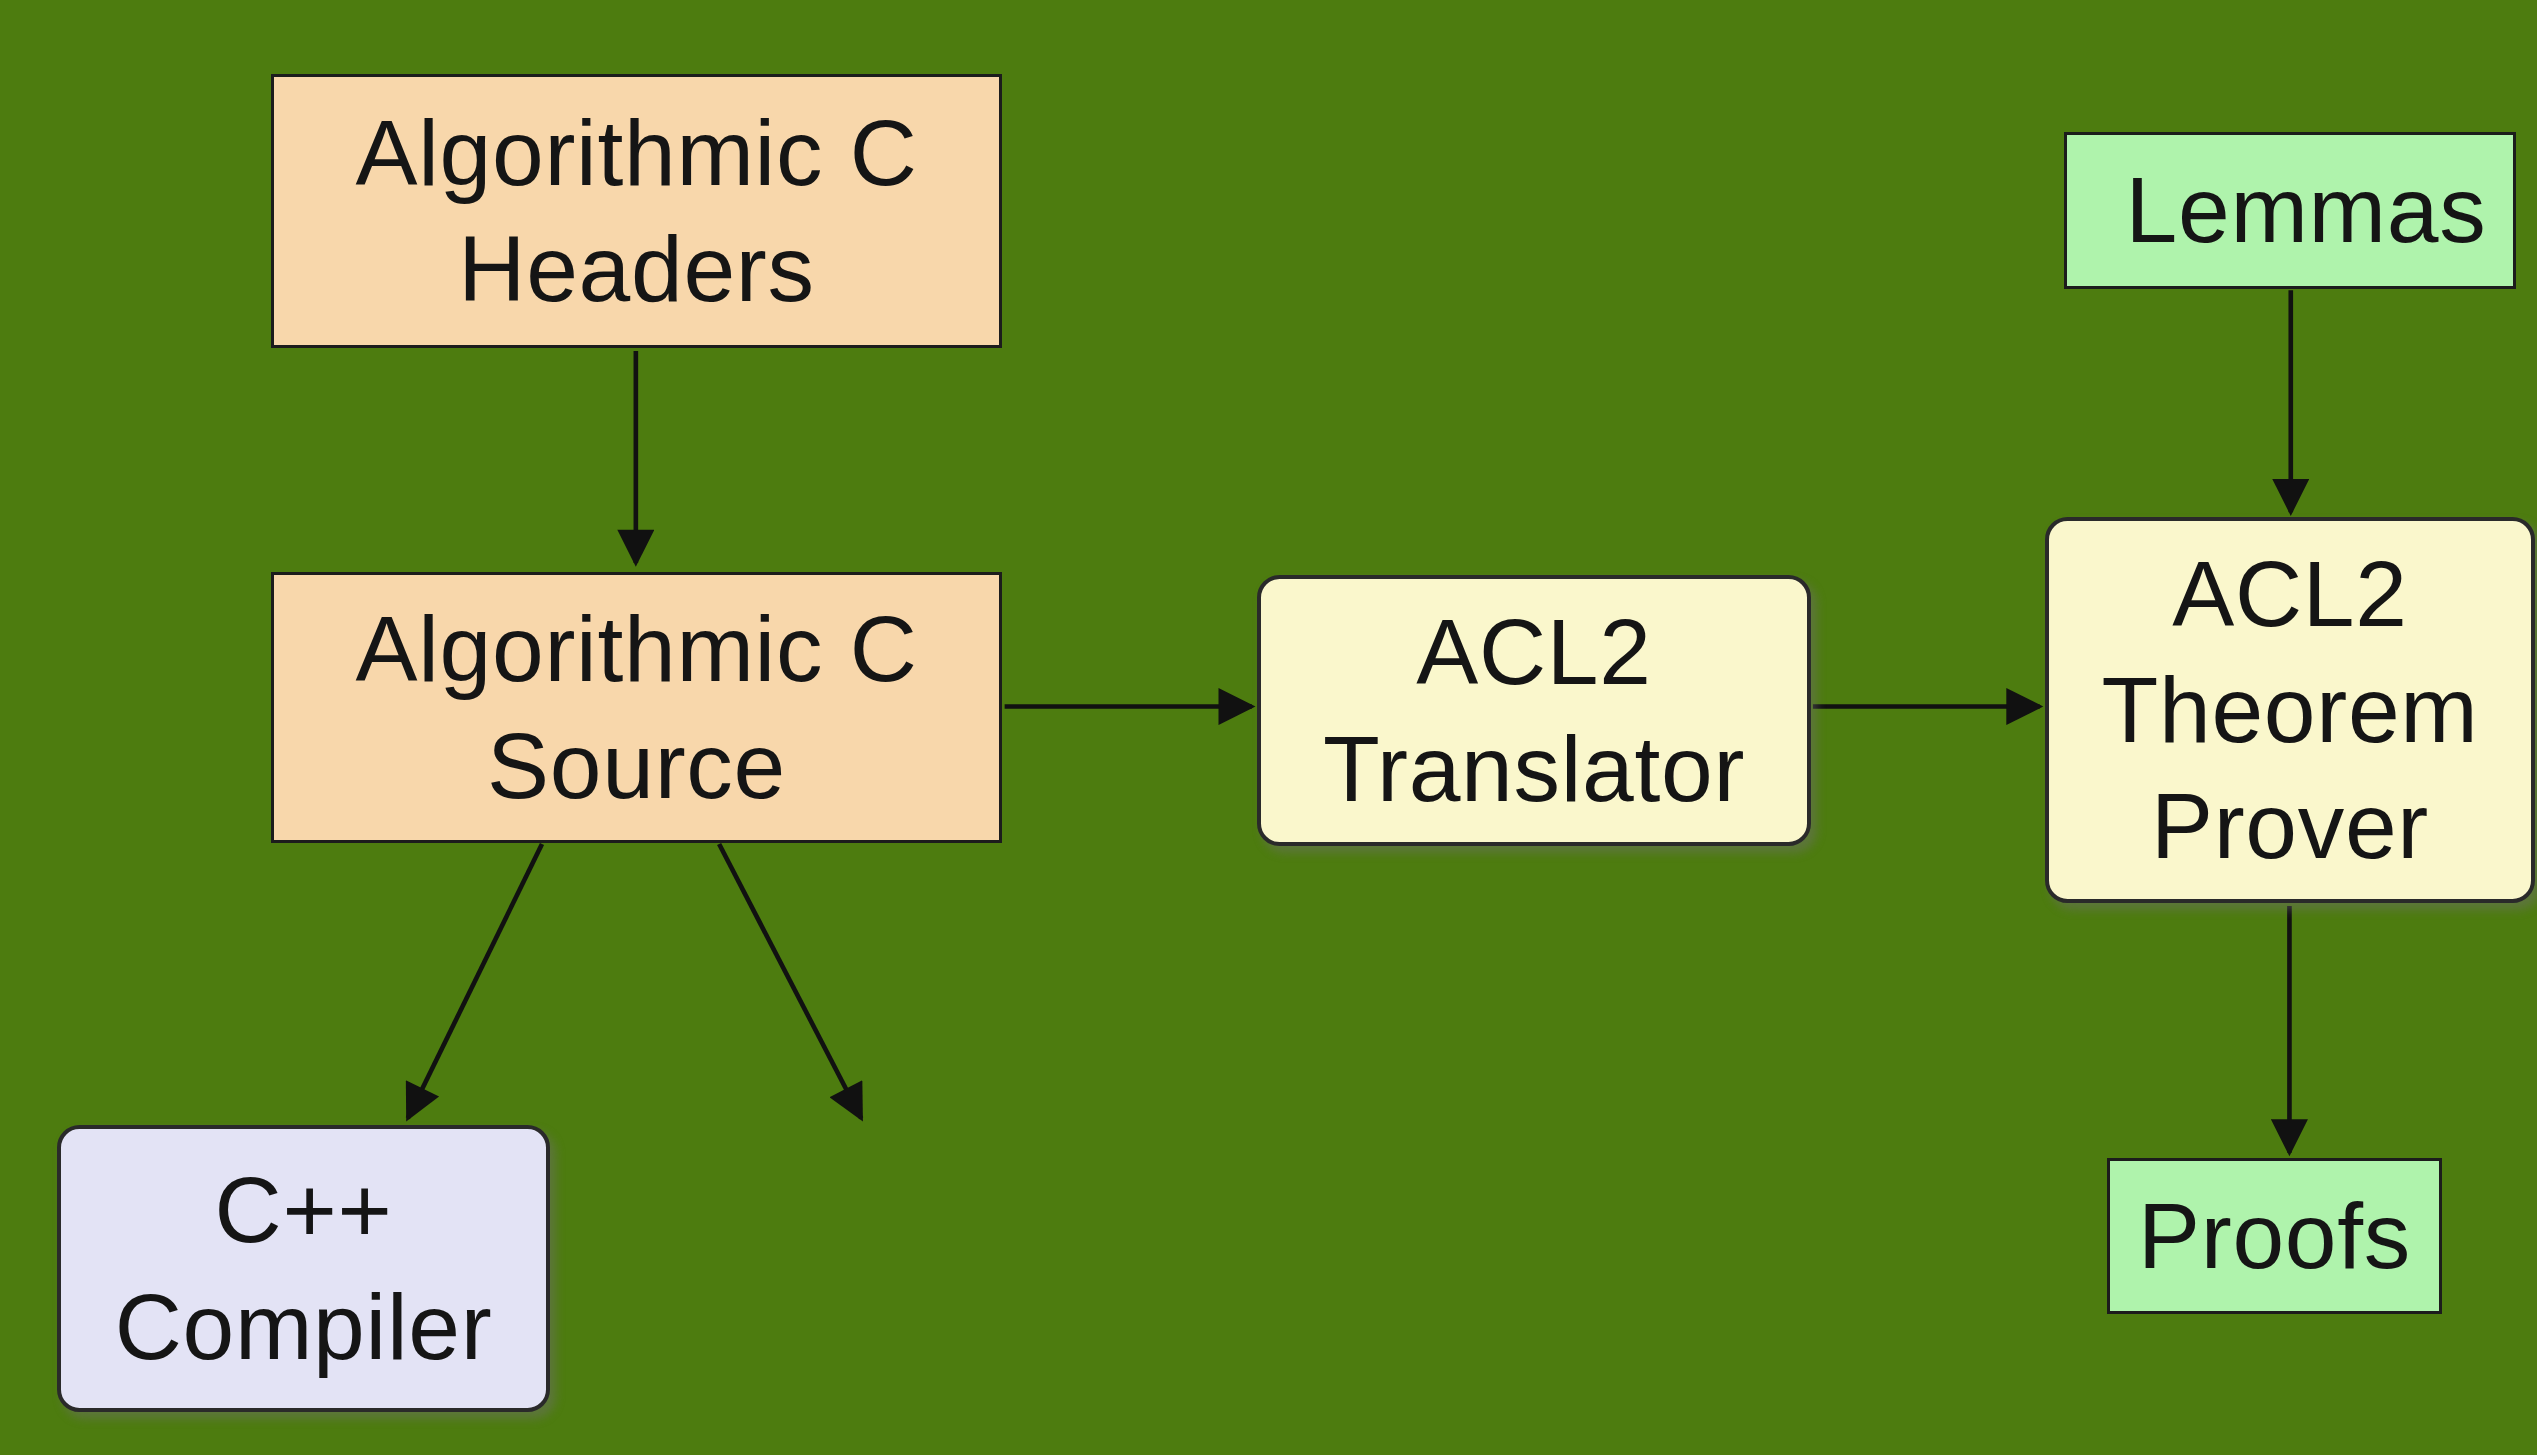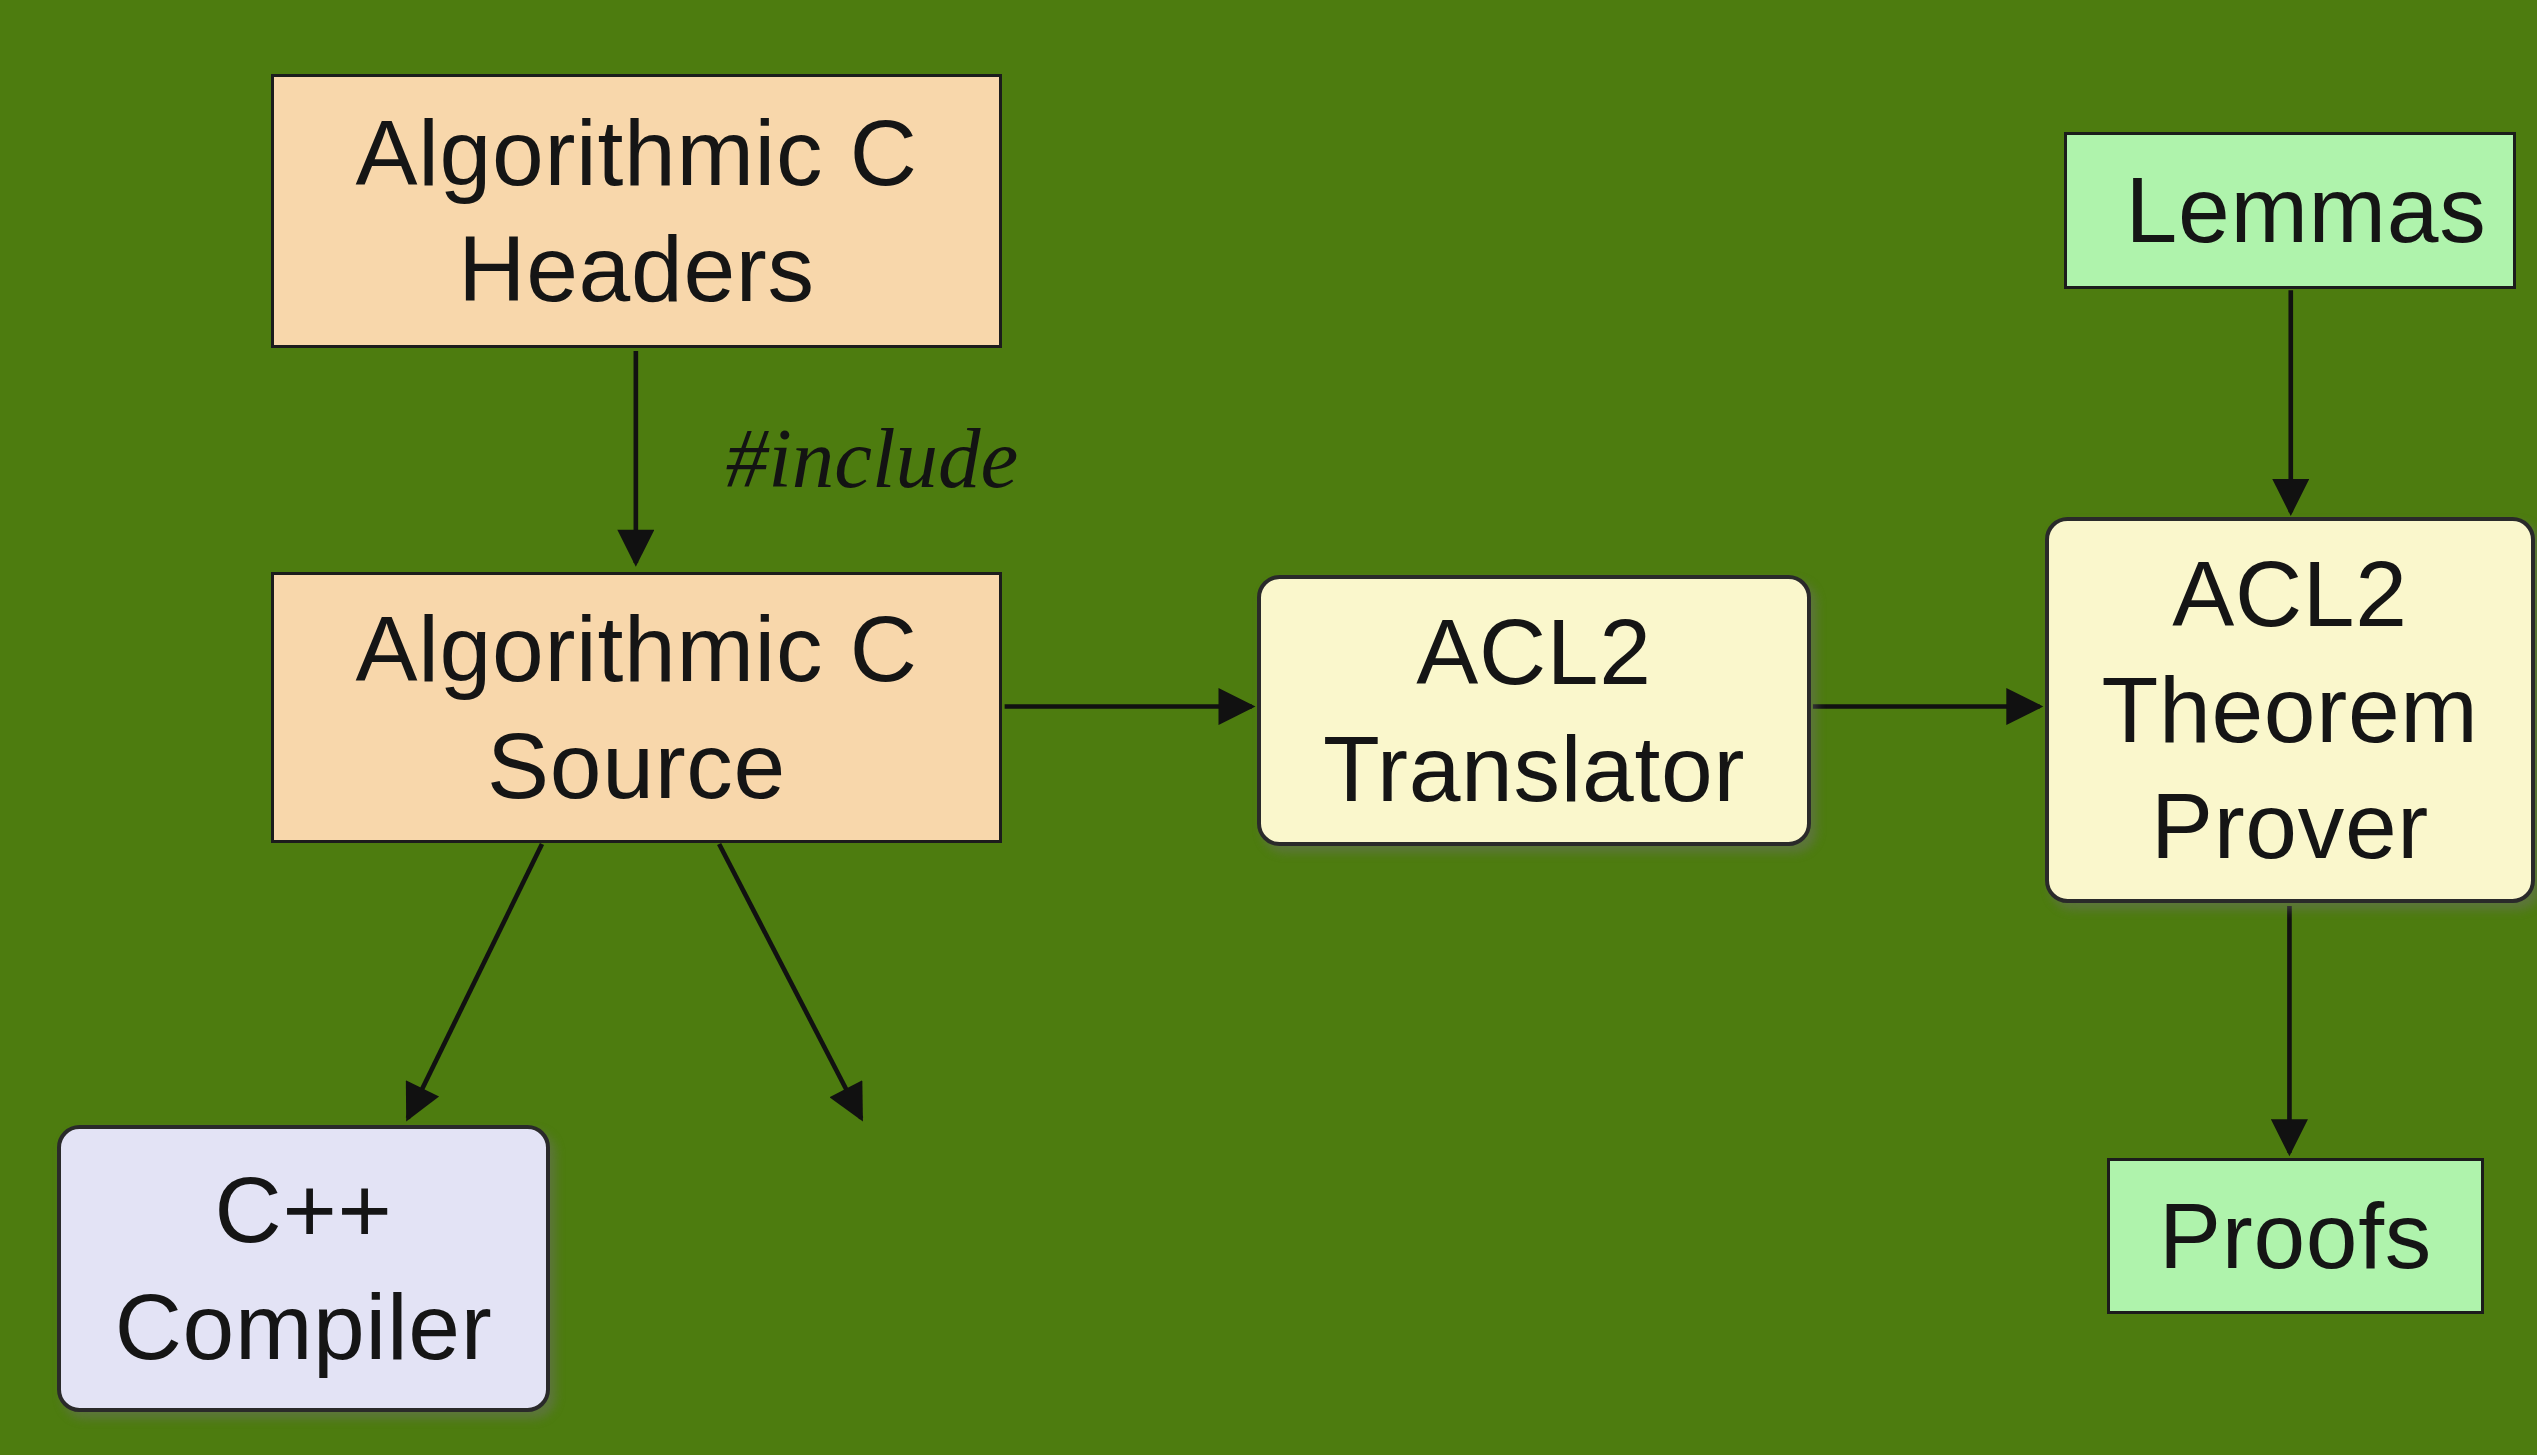--- a/index.html
+++ b/index.html
@@ -30,21 +30,21 @@
   .peach   { background:#F8D7AB; }
   .yellow  { background:#FAF7CC; }
   .green   { background:#AFF3AC; }
   .lavender{ background:#E3E3F5; }
 
   #node-headers   { left:271px;  top:74px;  width:731px; height:274px; }
   #node-source    { left:271px;  top:572px;  width:731px; height:271px; }
   #node-translator{ left:1257px; top:575px;  width:554px;  height:271px; }
   #node-prover    { left:2045px; top:517px;  width:490px;  height:386px; }
   #node-lemmas    { left:2064px; top:132px;  width:452px;  height:157px;padding-left:32px; }
-  #node-proofs    { left:2107px; top:1158px; width:377px;  height:156px; }
+  #node-proofs    { left:2107px; top:1158px; width:335px;  height:156px; }
   #node-cpp       { left:57px;   top:1125px; width:493px;  height:287px; }
   #node-hw        { left:706px; top:1125px; width:517px;  height:287px; }
 
   #edge-label-include{
     position:absolute;
     left:674px; top:395px; width:396px; height:126px;
     display:flex;align-items:center;justify-content:center;
     font-family:"Liberation Serif", serif;
     font-style:italic;
     font-size:85px;
@@ -72,21 +72,20 @@
     <line x1="1088" y1="1277" x2="1303" y2="1692" marker-end="url(#ah)"></line>
     <line x1="1520" y1="1069" x2="1894" y2="1069" marker-end="url(#ah)"></line>
     <line x1="2743" y1="1069" x2="3086" y2="1069" marker-end="url(#ah)"></line>
     <line x1="3466" y1="439" x2="3466" y2="775" marker-end="url(#ah)"></line>
     <line x1="3464" y1="1371" x2="3464" y2="1744" marker-end="url(#ah)"></line>
   </svg>
 
   <div id="node-headers" class="node sq peach">Algorithmic C
 Headers</div>
 
-  <div id="edge-label-include">#include</div>
 
   <div id="node-source" class="node sq peach">Algorithmic C
 Source</div>
 
   <div id="node-translator" class="node rd yellow">ACL2
 Translator</div>
 
   <div id="node-prover" class="node rd yellow">ACL2
 Theorem
 Prover</div>

